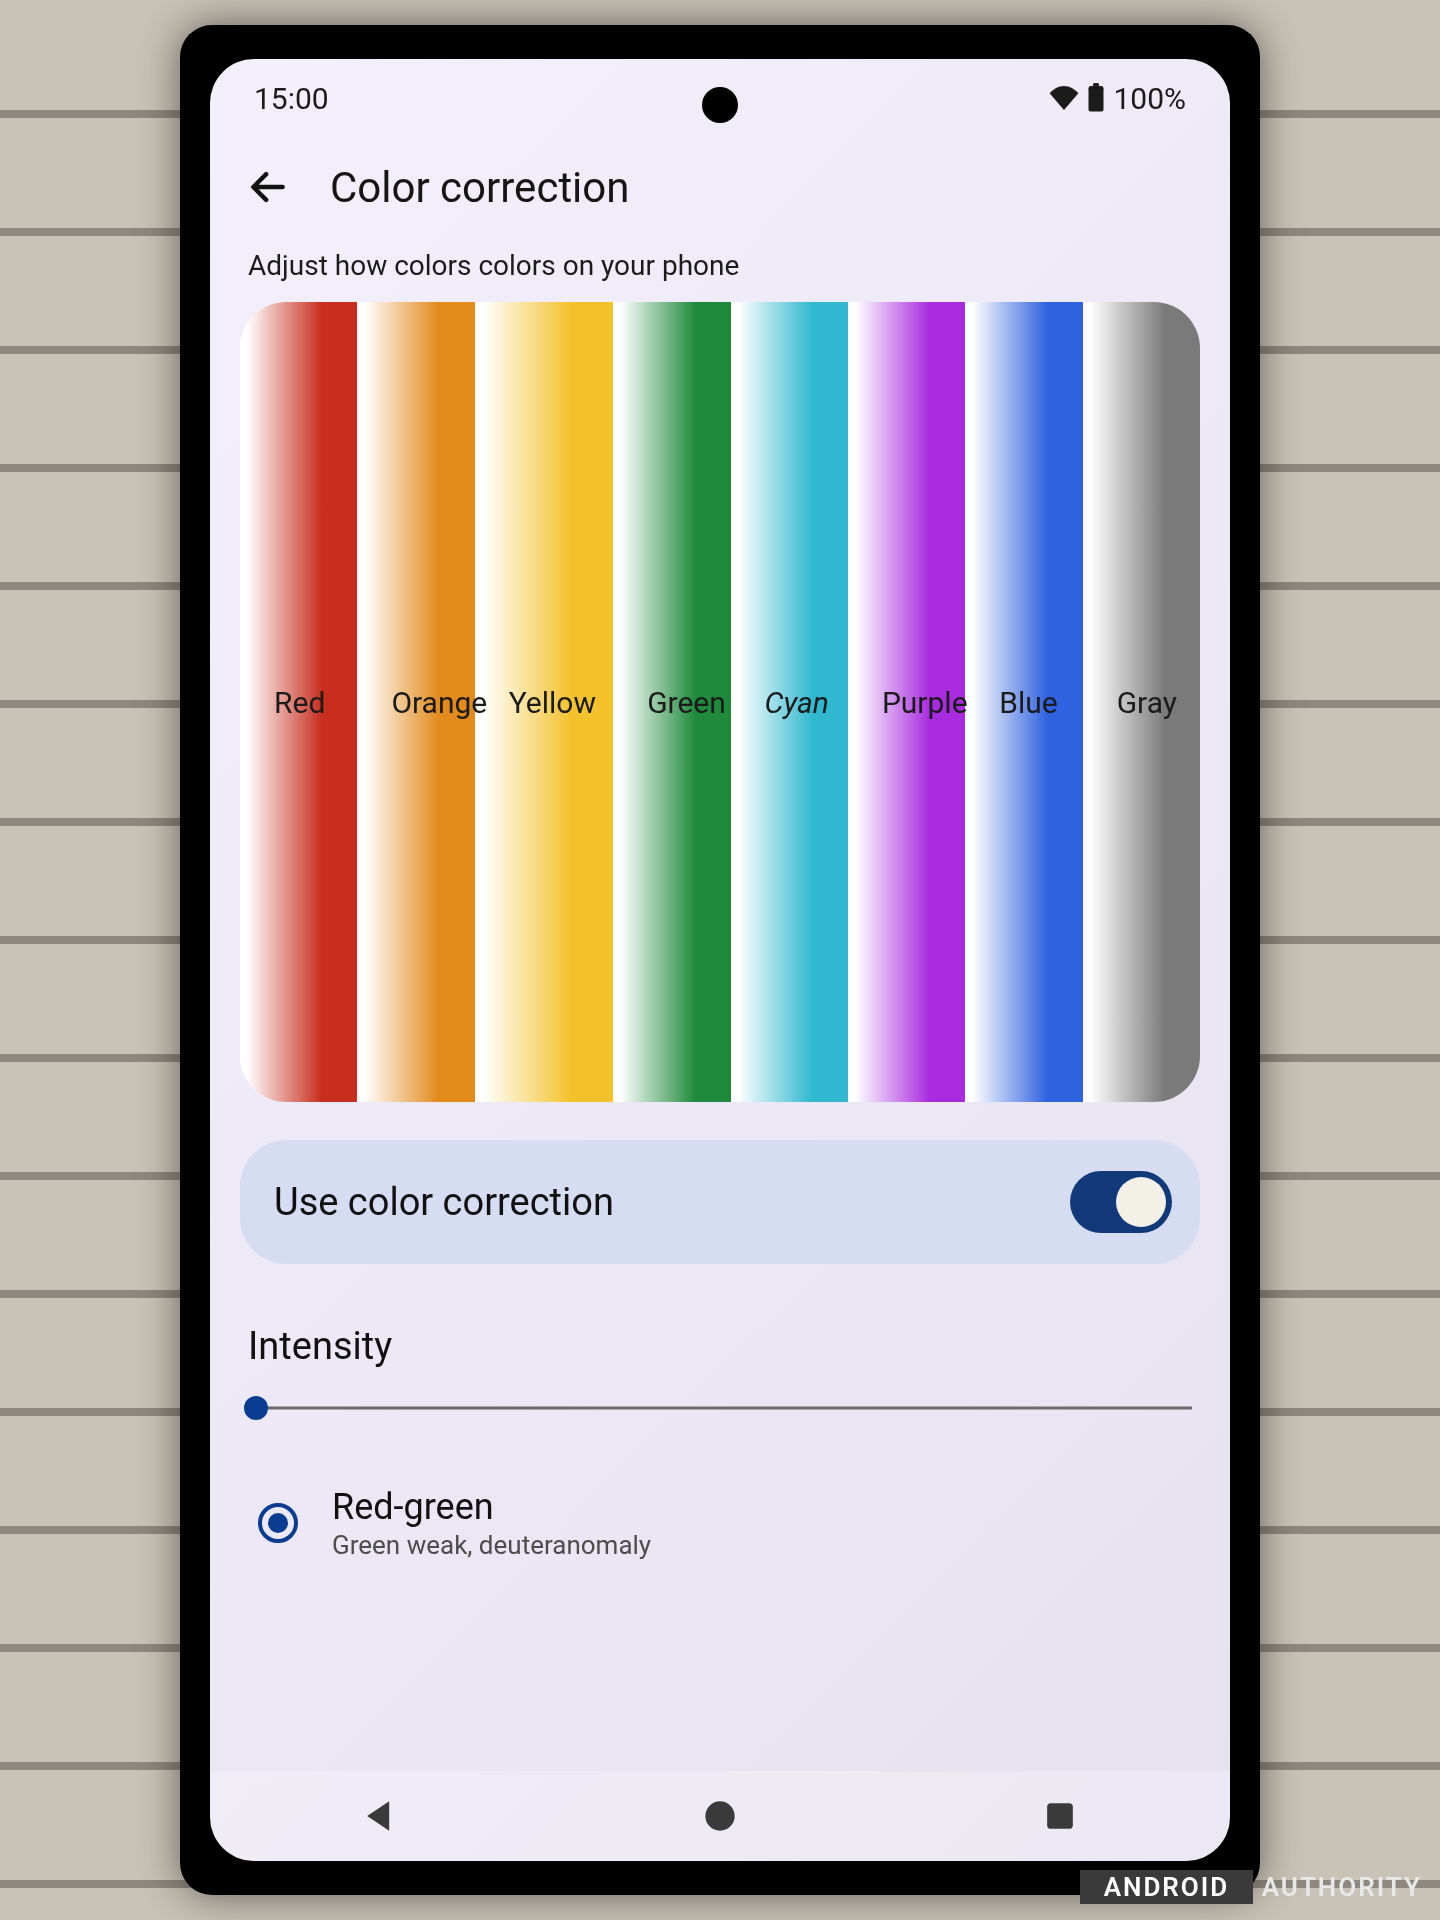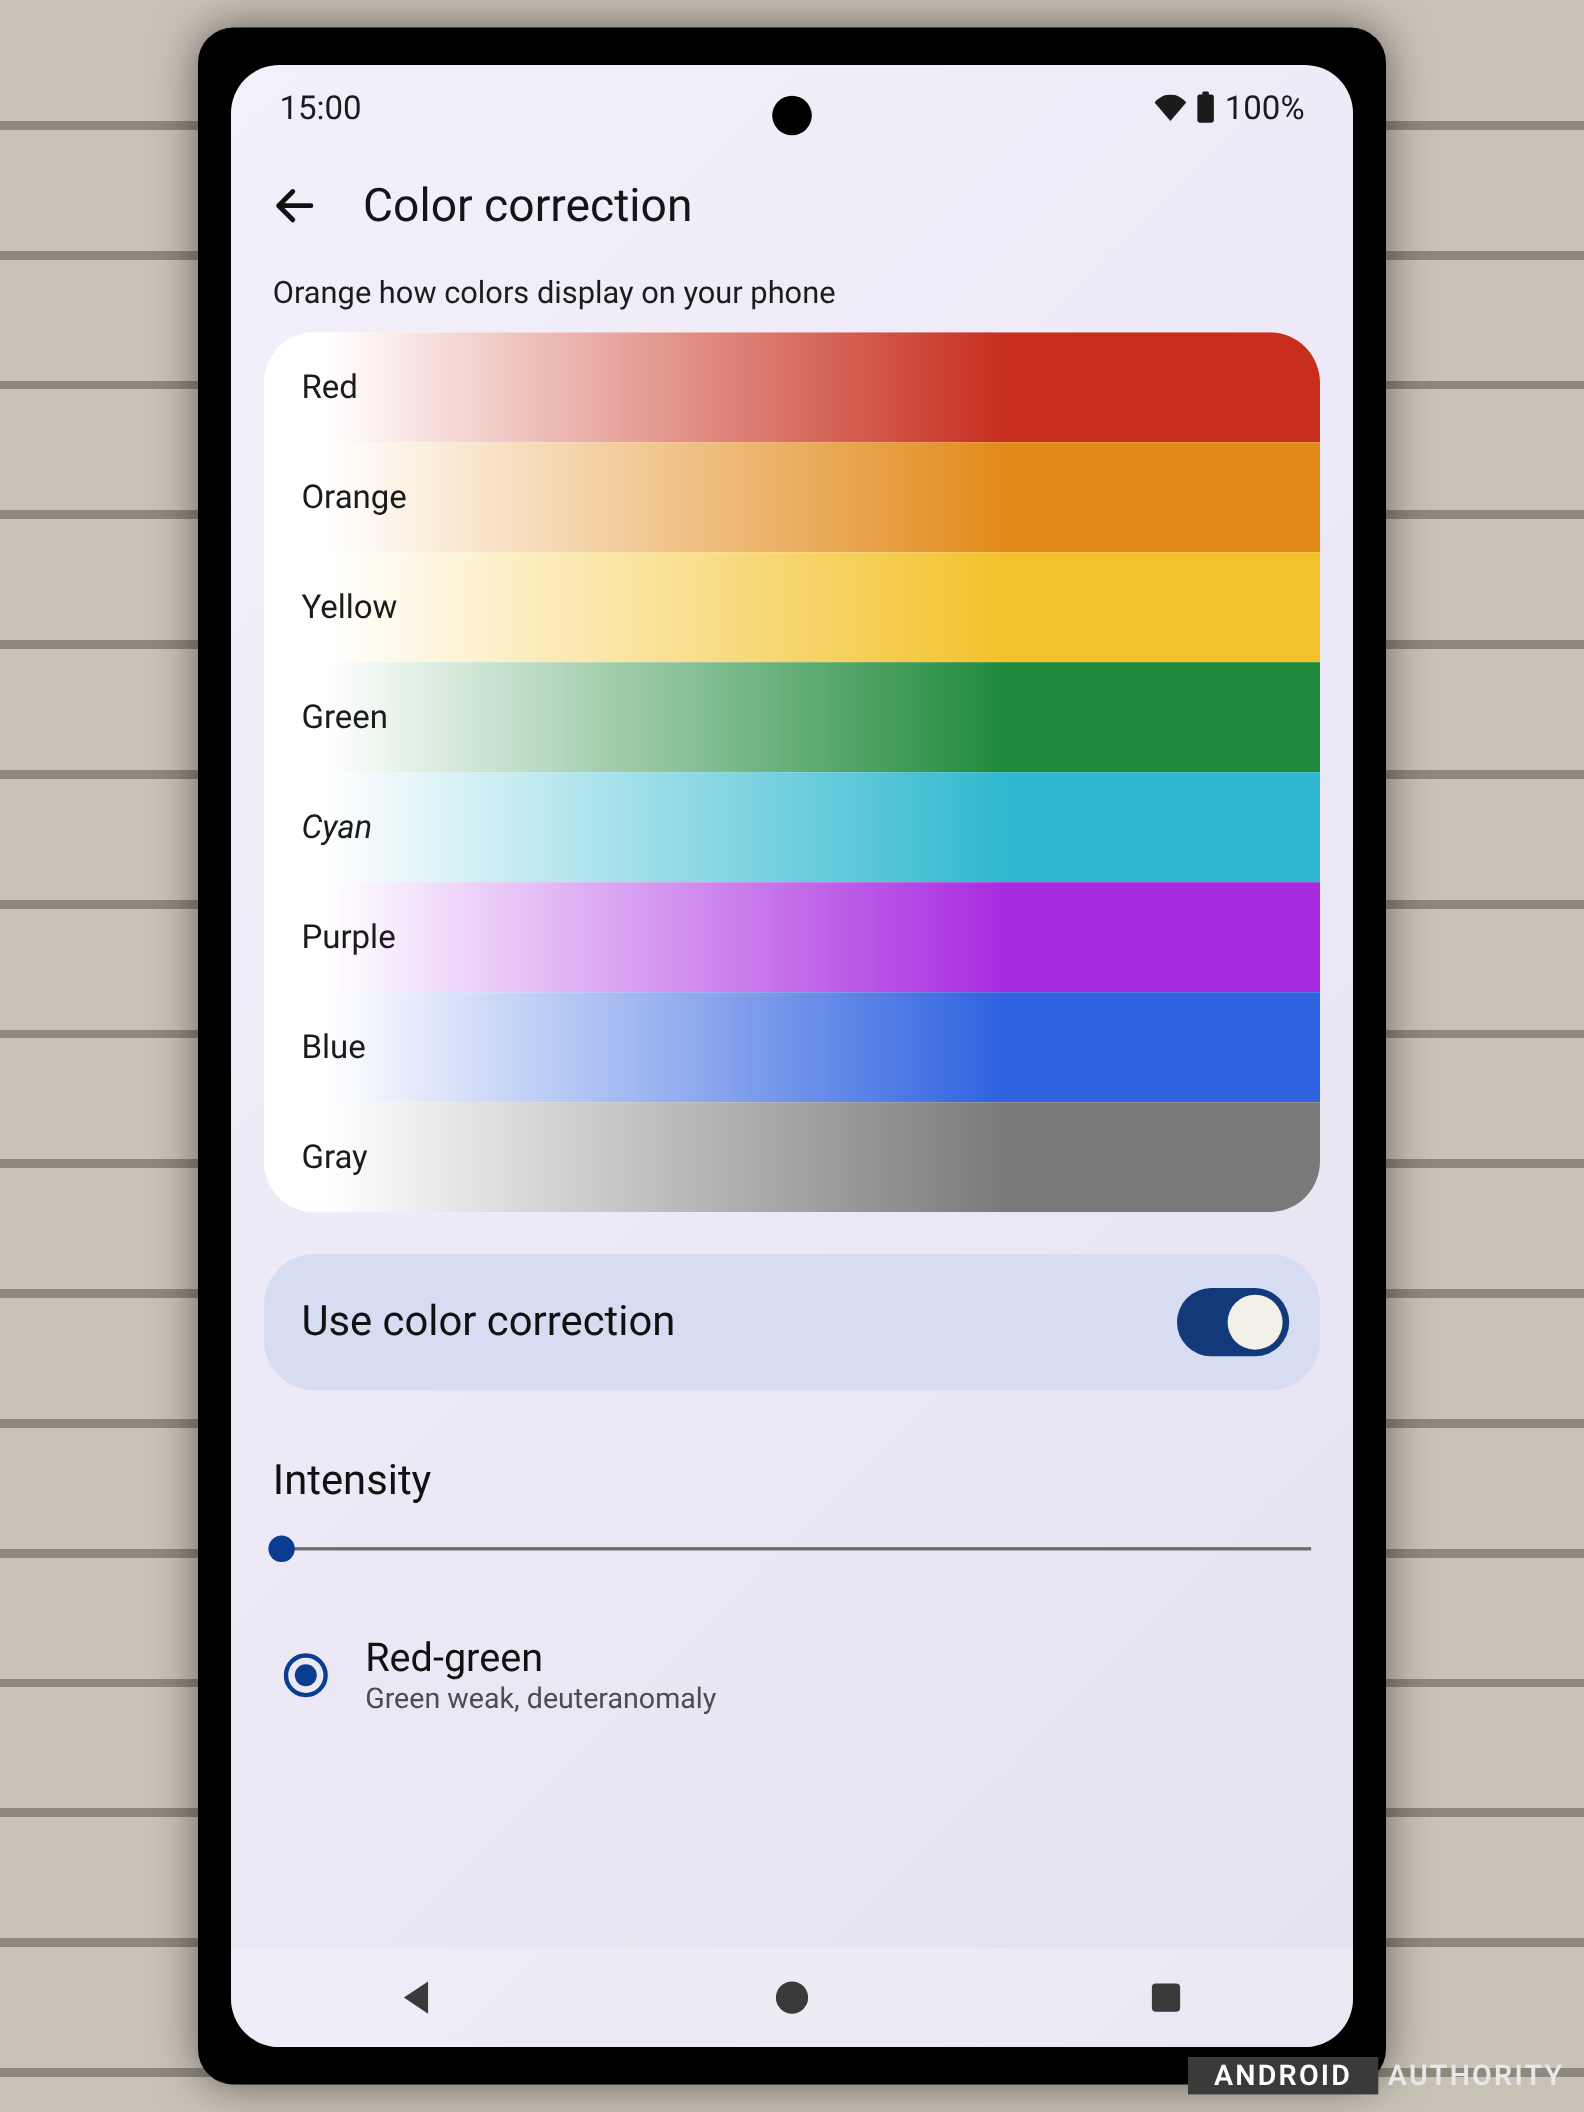--- a/index.html
+++ b/index.html
@@ -114,21 +114,21 @@
     margin: 4px 8px 20px 8px;
   }
 
   
   .swatch-card {
     width: 100%;
     height: 800px;
     border-radius: 46px;
     overflow: hidden;
     display:flex;
-    flex-direction:column;
+    flex-direction:row;
     background:#fff;
   }
   .swatch-row {
     flex:1;
     display:flex;
     align-items:center;
     position:relative;
   }
   .swatch-label {
     position:absolute;
@@ -257,21 +257,21 @@
       <div class="header">
         <div class="back-btn">
           <svg width="44" height="44" viewBox="0 0 24 24">
               <path fill="none" stroke="#111" stroke-width="2.4" stroke-linecap="round" stroke-linejoin="round" d="M20 12H4m0 0 7-7M4 12l7 7"></path>
             </svg>
         </div>
         <div class="title">Color correction</div>
       </div>
 
       <div class="content">
-        <div class="subtitle">Orange how colors display on your phone</div>
+        <div class="subtitle">Adjust how colors colors on your phone</div>
 
         <div class="swatch-card" id="swatch-card">
             <div class="swatch-row" style="background: linear-gradient(to right, rgb(255, 255, 255) 0%, rgb(255, 255, 255) 6%, rgb(199, 46, 30) 70%, rgb(199, 46, 30) 100%);">
               <span class="swatch-label">Red</span>
             </div>
             <div class="swatch-row" style="background: linear-gradient(to right, rgb(255, 255, 255) 0%, rgb(255, 255, 255) 6%, rgb(226, 138, 26) 70%, rgb(226, 138, 26) 100%);">
               <span class="swatch-label">Orange</span>
             </div>
             <div class="swatch-row" style="background: linear-gradient(to right, rgb(255, 255, 255) 0%, rgb(255, 255, 255) 6%, rgb(243, 194, 43) 70%, rgb(243, 194, 43) 100%); padding-left: 21px;">
               <span class="swatch-label">Yellow</span>

